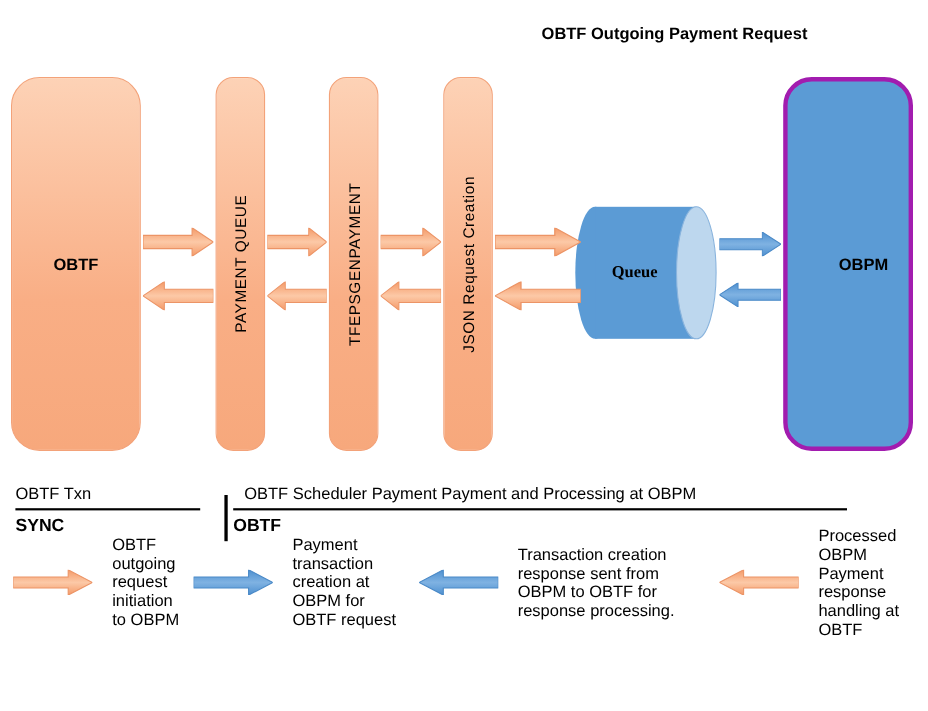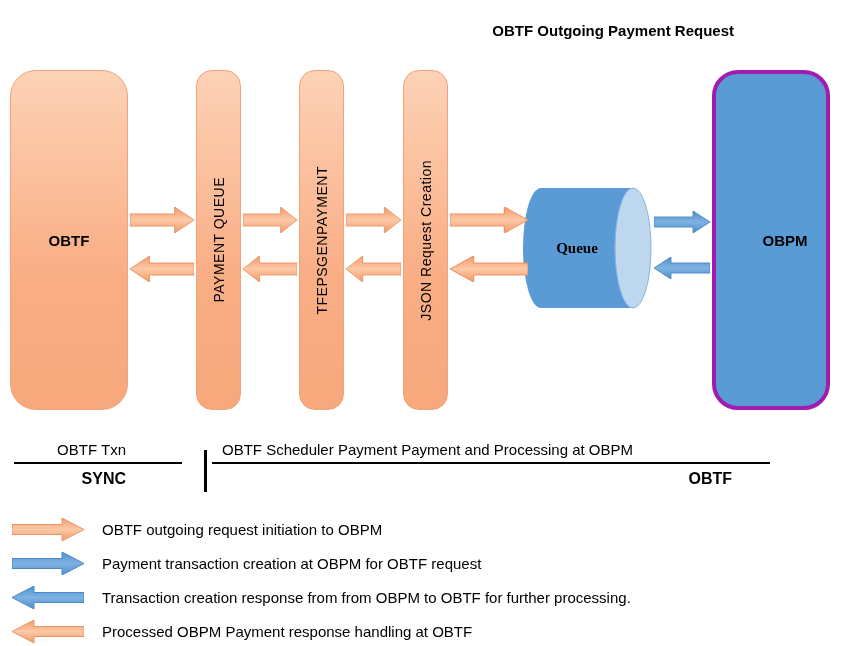--- a/index.html
+++ b/index.html
@@ -33,24 +33,24 @@
   .cyl{position:absolute;left:520px;top:186px;width:138px;height:124px;}
   .cyl-label{
     position:absolute;left:524px;top:186px;width:106px;height:124px;
     display:flex;align-items:center;justify-content:center;
     font-size:15px;font-weight:bold;font-family:Liberation Serif, serif;
   }
   .hline{position:absolute;height:2px;background:#000;}
   .vbar{position:absolute;width:3px;background:#000;}
   .phase-label{position:absolute;font-size:15px;}
   .phase-mode{position:absolute;font-size:16px;font-weight:bold;}
-  .centered{text-align:right;}
+  .centered{text-align:left;}
   .legend{
     position:absolute;left:12px;top:518px;display:flex;
-    flex-direction:column;gap:11px;
+    gap:11px;
   }
   .legend-row{display:flex;align-items:center;height:23px;}
   .legend-row svg{flex:0 0 auto;}
   .legend-text{margin-left:18px;font-size:15px;}
 </style>
 </head>
 <body>
 
 <div class="canvas">
 
@@ -154,21 +154,21 @@
       <svg width="72" height="23" viewBox="0 0 72 23">
         <polygon points="0,6.5 50,6.5 50,0 72,11.5 50,23 50,16.5 0,16.5" fill="url(#gradBlue)" stroke="#4a89c7" stroke-width="1"></polygon>
       </svg>
       <span class="legend-text">Payment transaction creation at OBPM for OBTF request</span>
     </div>
 
     <div class="legend-row">
       <svg width="72" height="23" viewBox="0 0 72 23">
         <polygon points="72,6.5 22,6.5 22,0 0,11.5 22,23 22,16.5 72,16.5" fill="url(#gradBlue)" stroke="#4a89c7" stroke-width="1"></polygon>
       </svg>
-      <span class="legend-text">Transaction creation response from from OBPM to OBTF for further processing.</span>
+      <span class="legend-text">Transaction creation response sent from OBPM to OBTF for response processing.</span>
     </div>
 
     <div class="legend-row">
       <svg width="72" height="23" viewBox="0 0 72 23">
         <polygon points="72,6.5 22,6.5 22,0 0,11.5 22,23 22,16.5 72,16.5" fill="url(#gradOrange)" stroke="#ec9466" stroke-width="1"></polygon>
       </svg>
       <span class="legend-text">Processed OBPM Payment response handling at OBTF</span>
     </div>
 
   </div>

